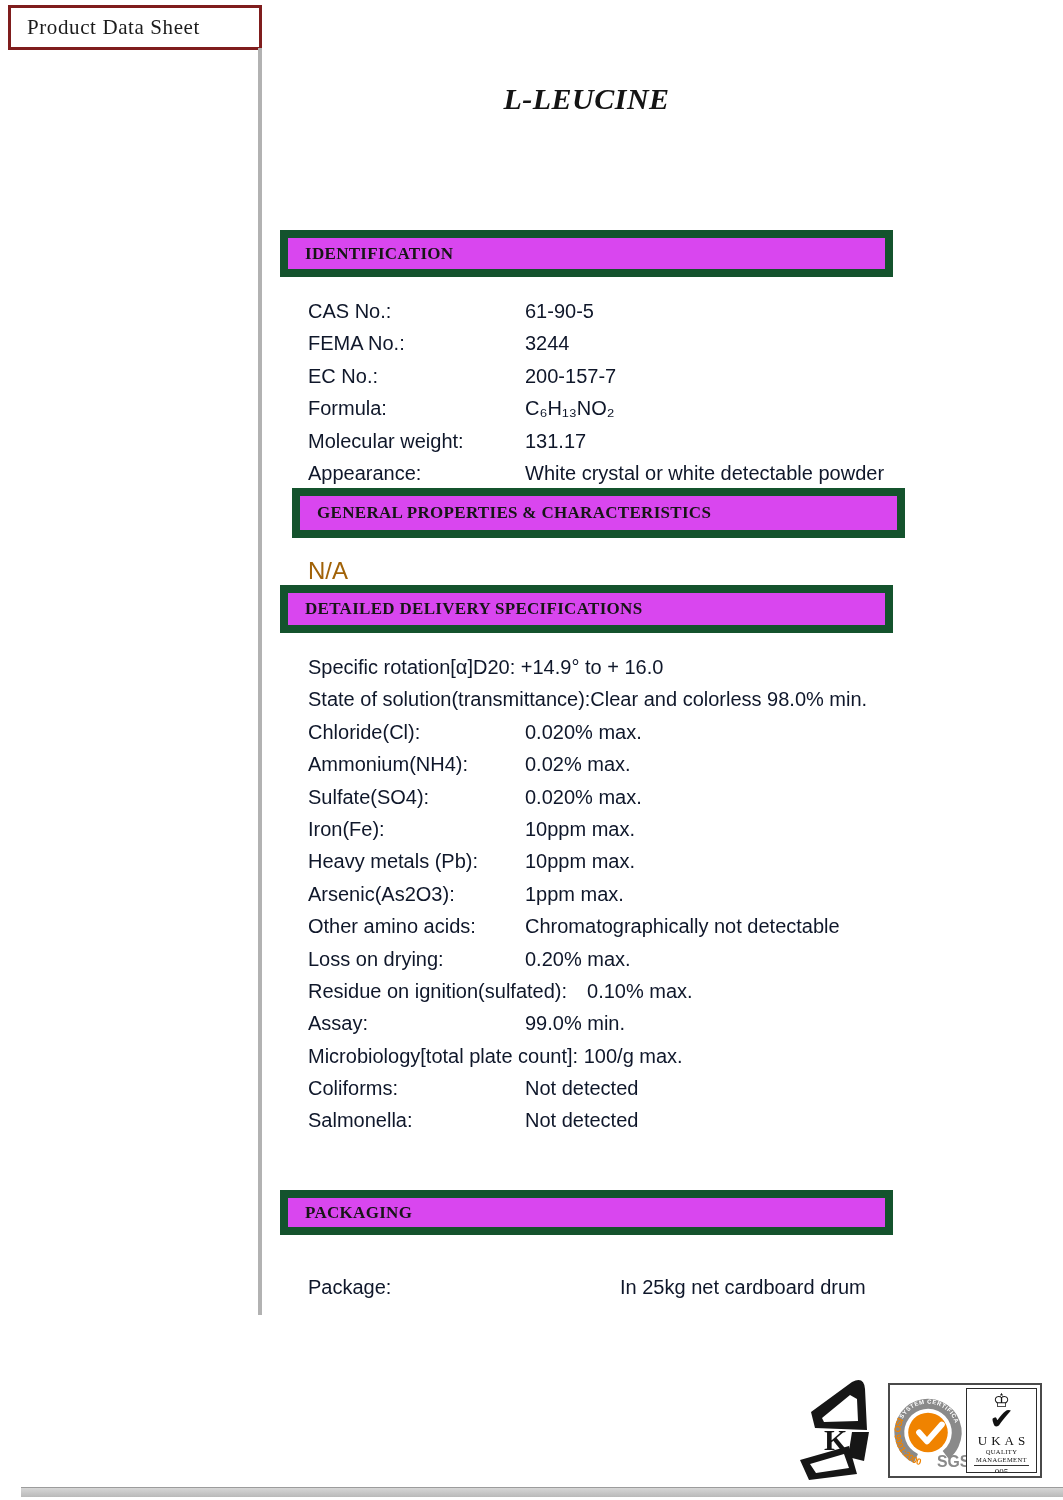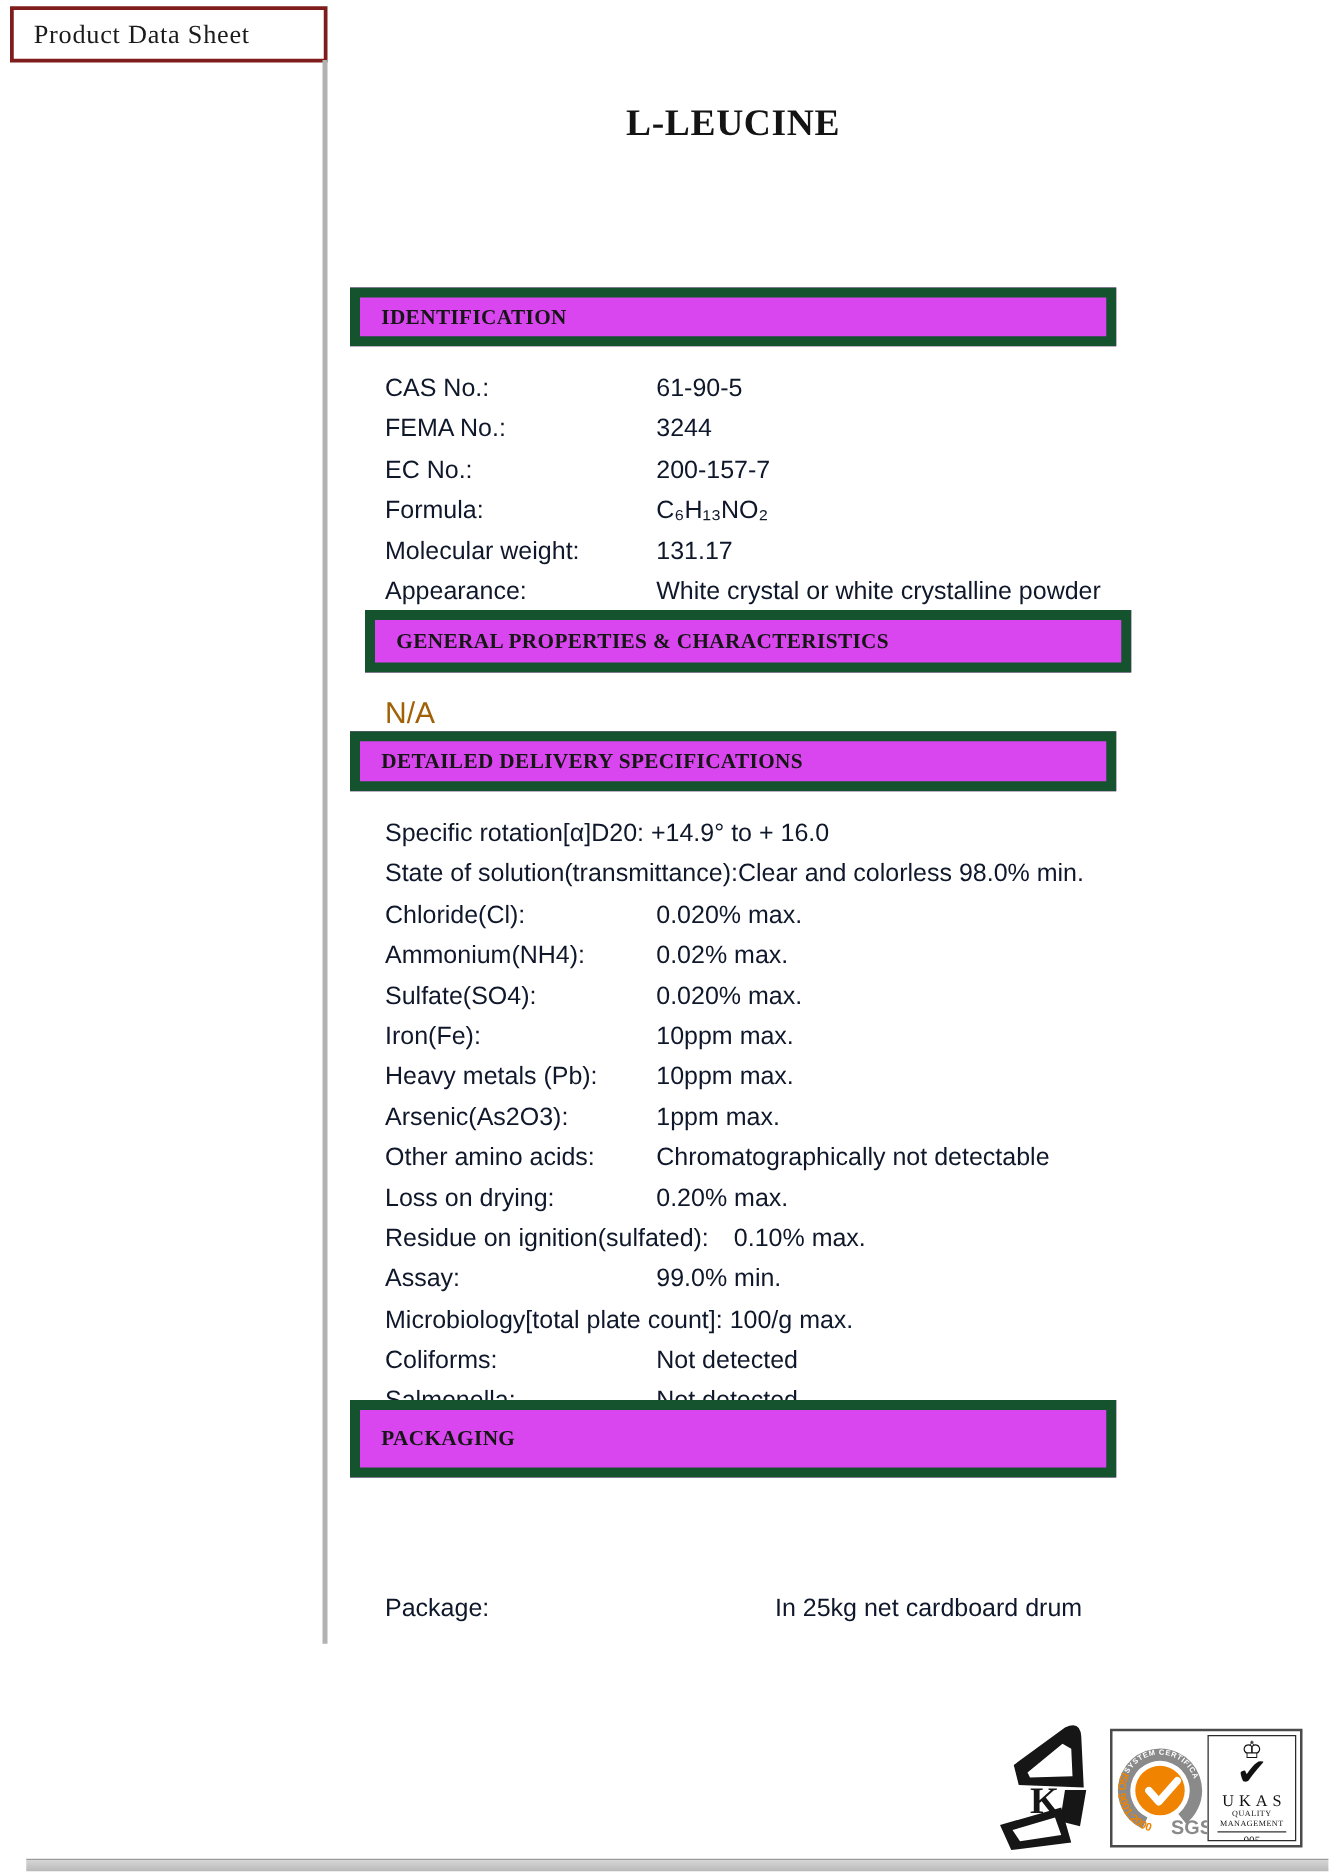--- a/index.html
+++ b/index.html
@@ -18,34 +18,34 @@
   }
   
   .vline {
     position:absolute; left:258px; top:48px; width:4px; height:1267px;
     background:#b2b2b2;
   }
   
   .doc-title {
     position:absolute; left:280px; top:82px; width:613px; text-align:center;
     font-family:"Liberation Serif", "DejaVu Serif", serif; font-weight:bold;
-    font-size:30px; letter-spacing:0.5px; color:#141414;
+    font-size:30px; letter-spacing:0.5px; color:#141414;font-style:italic;
   }
   
   .sec-box {
     position:absolute; left:280px; width:613px; box-sizing:border-box;
     border:8px solid #14532d; background:#d946ef;
     display:flex; align-items:center; padding-left:17px;
     font-family:"Liberation Serif", "DejaVu Serif", serif; font-weight:bold;
     font-size:17px; letter-spacing:0.3px; color:#161616;
   }
   #sec-id   { top:230px; height:47px; }
   #sec-gen  { top:488px; height:50px;margin-left:12px; }
   #sec-det  { top:585px; height:48px; }
-  #sec-pack { top:1120px; height:62px; }
+  #sec-pack { top:1190px; height:45px; }
 
   
   .rows { position:absolute; left:308px; width:620px; font-size:20px; color:#0f172a; }
   #id-rows   { top:295px; }
   #spec-rows { top:651px; }
   #pack-rows { top:1271px; }
   .row { height:32.4px; line-height:32.4px; white-space:nowrap; }
   .row .lbl { display:inline-block; width:217px; vertical-align:top; }
   .row.wide .lbl { width:auto; margin-right:20px;text-align:center; }
   .row.full { }
@@ -104,21 +104,21 @@
     <div class="row">
       <span class="lbl">EC No.:</span><span class="val">200-157-7</span>
     </div>
     <div class="row">
       <span class="lbl">Formula:</span><span class="val">C₆H₁₃NO₂</span>
     </div>
     <div class="row">
       <span class="lbl">Molecular weight:</span><span class="val">131.17</span>
     </div>
     <div class="row">
-      <span class="lbl">Appearance:</span><span class="val">White crystal or white crystalline powder</span>
+      <span class="lbl">Appearance:</span><span class="val">White crystal or white detectable powder</span>
     </div>
   </div>
 
   <div class="sec-box" id="sec-gen">
     <span>GENERAL PROPERTIES &amp; CHARACTERISTICS</span>
   </div>
   <div class="na-line">N/A</div>
 
   <div class="sec-box" id="sec-det">
     <span>DETAILED DELIVERY SPECIFICATIONS</span>

